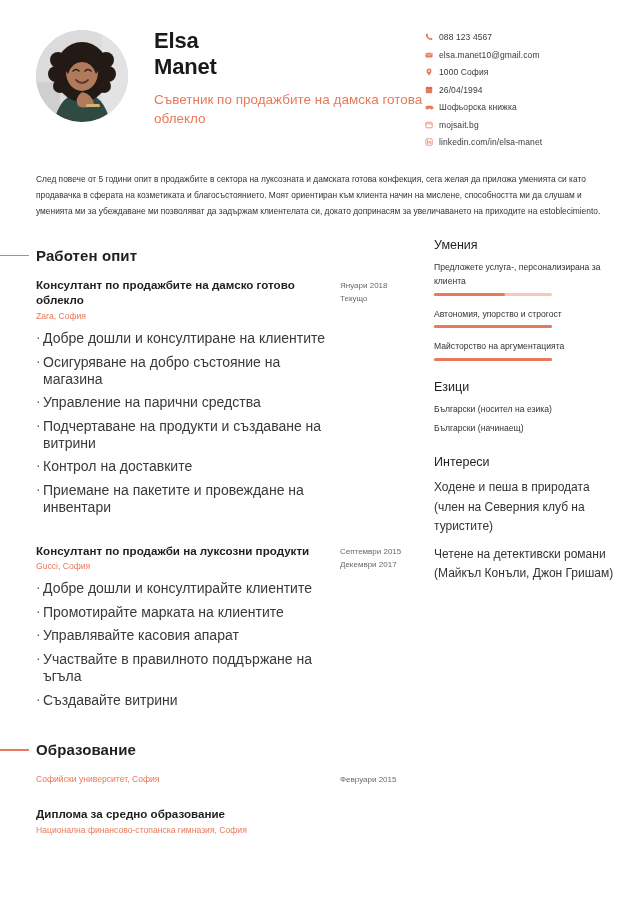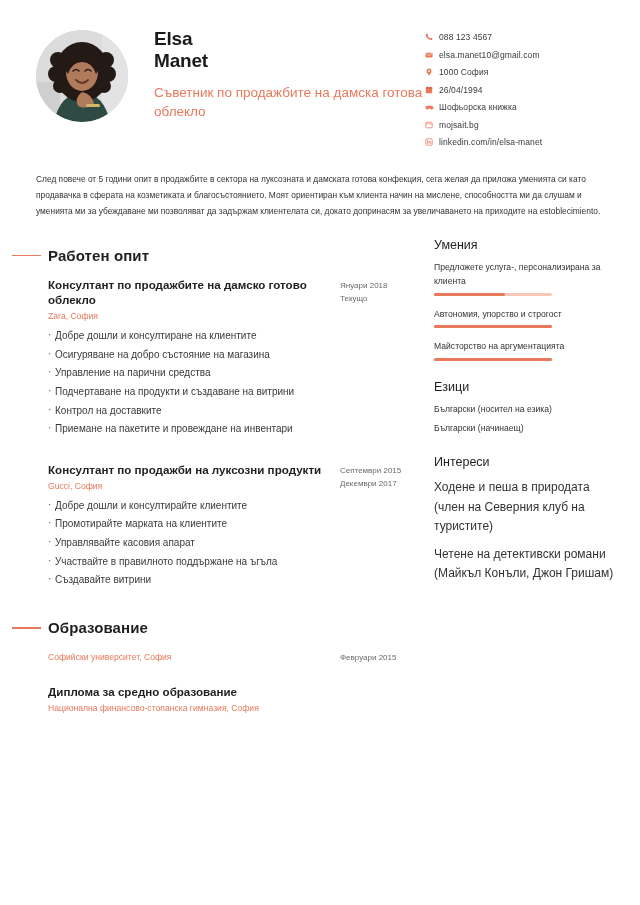--- a/index.html
+++ b/index.html
@@ -19,21 +19,21 @@
   .photo-wrap { width:92px; height:92px; flex:0 0 92px; margin-top:4px; }
   .photo {
     width:92px; height:92px; border-radius:50%;
     overflow:hidden; position:relative;
     background:#d9d9d9;
   }
   .photo svg { display:block; width:92px; height:92px; }
 
   .ident { flex:1 1 auto; padding-left:26px; padding-top:2px; }
   .name {
-    font-size:19px; font-weight:bold; line-height:1.16;
+    font-size:22px; font-weight:bold; line-height:1.16;
     letter-spacing:-0.2px; color:#1a1a1a;
   }
   .name .ln { display:block; }
   .jobtitle {
     margin-top:11px;
     font-size:13.5px; line-height:1.42; color:#e8795a;
     max-width:300px;
   }
 
   .contact { flex:0 0 185px; padding-top:6px; font-size:8.5px; color:#3a3a3a; }
@@ -44,21 +44,21 @@
 
   
   .summary {
     margin: 16px 30px 0 36px;
     font-size:8.4px; line-height:1.95; color:#333;
     text-align:left;
   }
 
   
   .body { display:flex; margin-top:18px; }
-  .left { flex:0 0 420px; padding-left:12px; }
+  .left { flex:0 0 420px; padding-left:0; }
   .right { flex:1 1 auto; padding-left:14px; padding-right:18px; }
 
   
   .sec { position:relative; margin-left:36px; padding-top:9px; }
   .sec-title {
     font-size:15px; font-weight:bold; color:#1f1f1f; letter-spacing:.1px;
   }
   .rule {
     position:absolute; left:-36px; top:17px;
     width:29px; height:1.6px; background:#e8795a;
@@ -68,21 +68,21 @@
   .entry { margin: 13px 0 0 36px; display:flex; }
   .entry-main { flex:1 1 auto; padding-right:10px; }
   .entry-dates {
     flex:0 0 80px; text-align:left; font-size:8px; color:#6a6a6a;
     line-height:1.65; padding-top:2px;
   }
   .role { font-size:11.6px; font-weight:bold; color:#1f1f1f; line-height:1.35; }
   .org { margin-top:3px; font-size:8.6px; color:#e8795a; }
   ul.tasks { list-style:none; margin:9px 0 0 0; padding:0; }
   ul.tasks li {
-    font-size:10px; color:#3a3a3a; line-height:1.22; margin-bottom:6.5px;
+    font-size:14px; color:#3a3a3a; line-height:1.22; margin-bottom:6.5px;
     padding-left:7px; position:relative;
   }
   ul.tasks li:before {
     content:"·"; position:absolute; left:0; top:-1px; color:#555;
   }
 
   
   .rsec { margin-top:0; }
   .rsec + .rsec { margin-top:19px; }
   .rsec-title { font-size:12.5px; font-weight:normal; color:#1f1f1f; margin-bottom:9px; }

